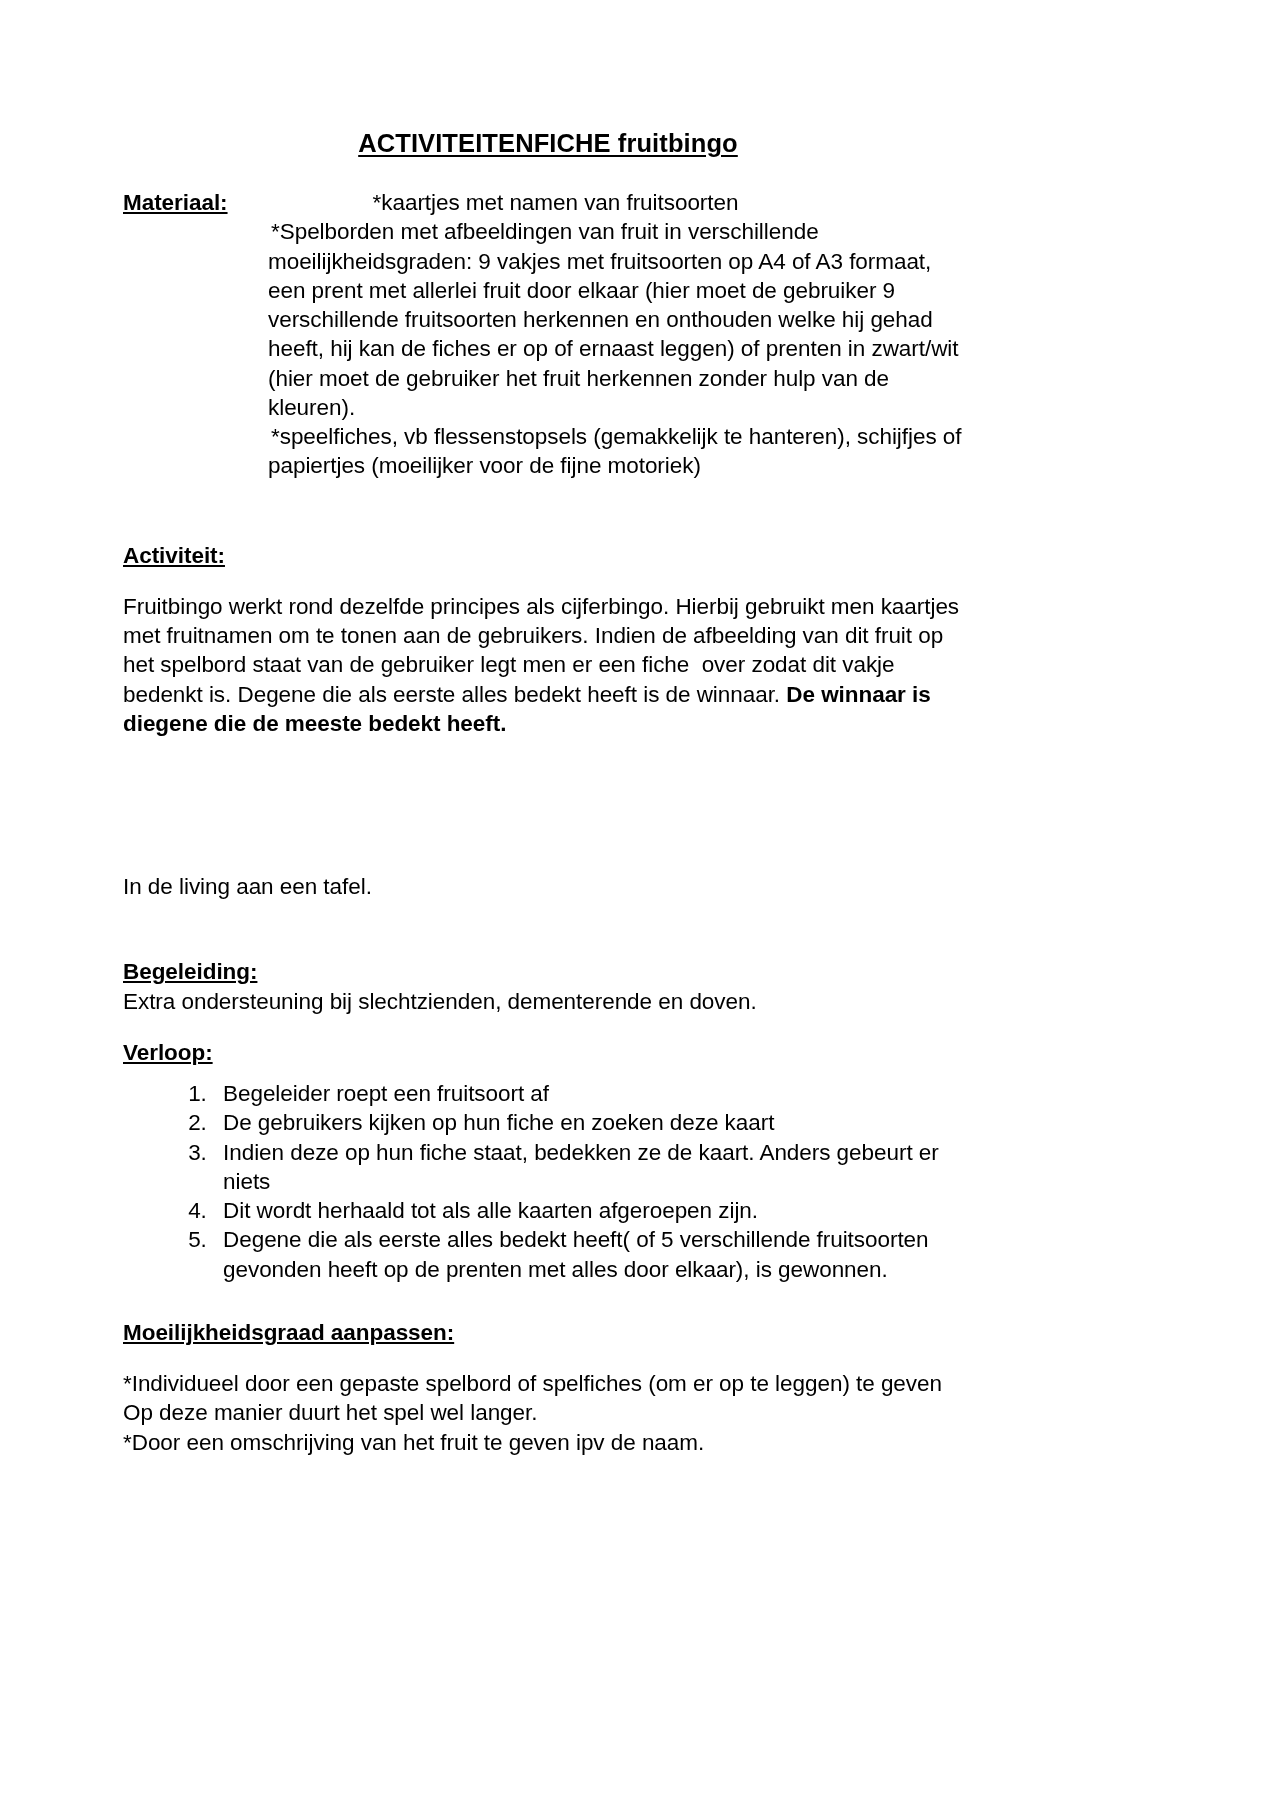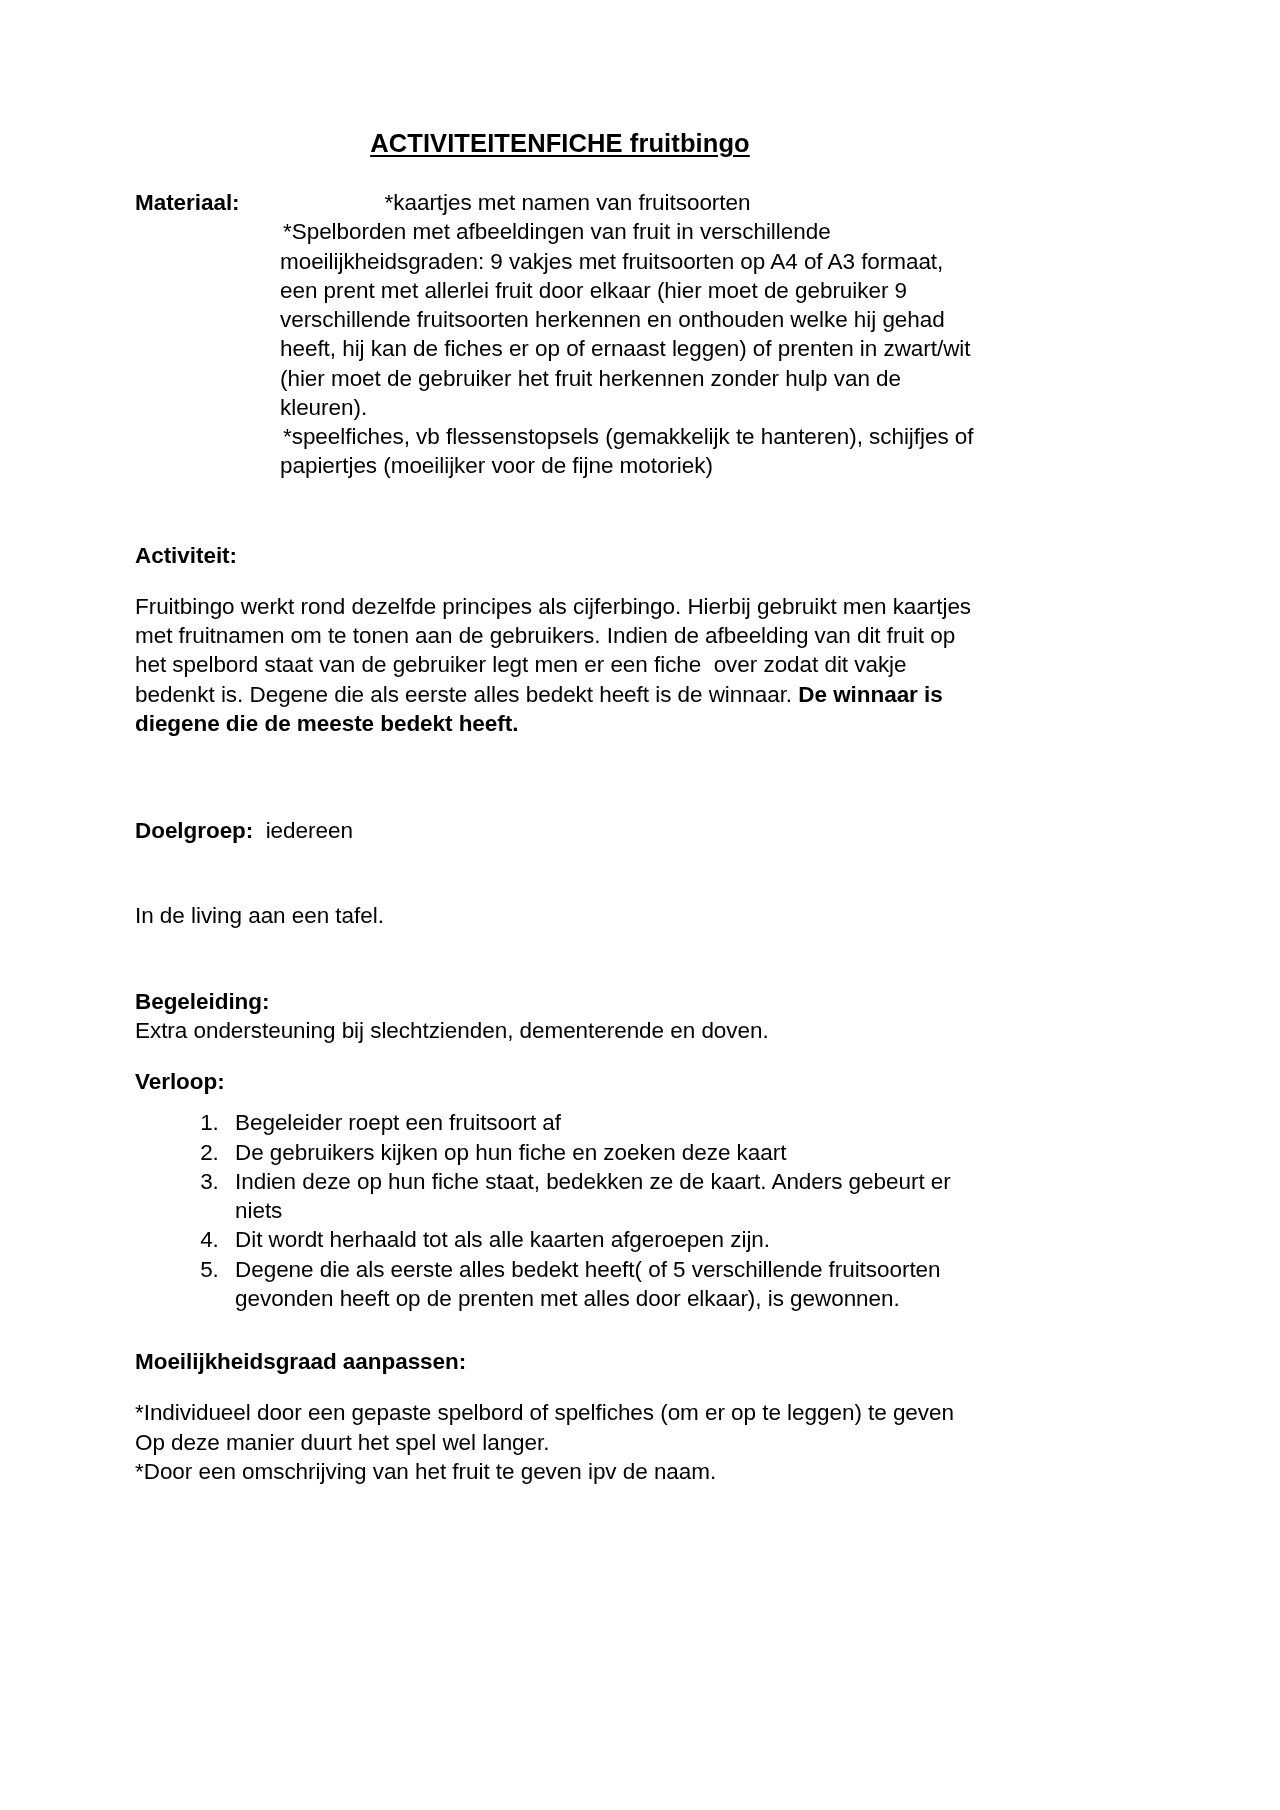--- a/index.html
+++ b/index.html
@@ -14,21 +14,21 @@
   .page {
     position: relative;
     width: 1280px;
     height: 1810px;
     background: #ffffff;
     box-sizing: border-box;
     overflow: hidden;
   }
   .sheet {
     position: absolute;
-    left: 135px;
+    left: 123px;
     top: 0;
     width: 850px;
   }
   .doc-title {
     text-align: center;
     font-size: 25.5px;
     font-weight: bold;
     line-height: 1.18;
     margin: 0;
     padding-top: 128px;
@@ -50,20 +50,21 @@
   .gap-xl { height: 56px; }
   .gap-xxl { height: 60px; }
   .hd {
     font-weight: bold;
     font-size: 22.5px;
     line-height: 1.30;
     margin: 0;
     letter-spacing: -0.05px;
   }
   .hd .u {
+    text-decoration: underline;
     text-underline-offset: 2px;
     text-decoration-thickness: 2.1px;
     text-align: center;
   }
   .inline-normal {
     font-weight: normal;
   }
   .indent-hang {
     padding-left: 145px;
     text-indent: -145px;
@@ -106,21 +107,20 @@
 
     <div class="gap-md"></div>
 
     <p class="block tight"><span>Fruitbingo werkt rond dezelfde principes als cijferbingo. Hierbij gebruikt men kaartjes met fruitnamen om te tonen aan de gebruikers. Indien de afbeelding van dit fruit op het spelbord staat van de gebruiker legt men er een fiche  over zodat dit vakje bedenkt is. Degene die als eerste alles bedekt heeft is de winnaar. </span><b class="strong">De winnaar is diegene die de meeste bedekt heeft.</b></p>
 
     <div class="gap-md"></div>
 
 
     <div class="gap-xl"></div>
 
-    <p class="hd"><span class="u">Doelgroep:</span><span class="inline-normal">&nbsp; </span><span class="inline-normal">iedereen</span></p>
 
     <div class="gap-xl"></div>
 
     <p class="block">In de living aan een tafel.</p>
 
     <div class="gap-xl"></div>
 
     <p class="hd"><span class="u">Begeleiding:</span></p>
     <p class="block">Extra ondersteuning bij slechtzienden, dementerende en doven.</p>
 

